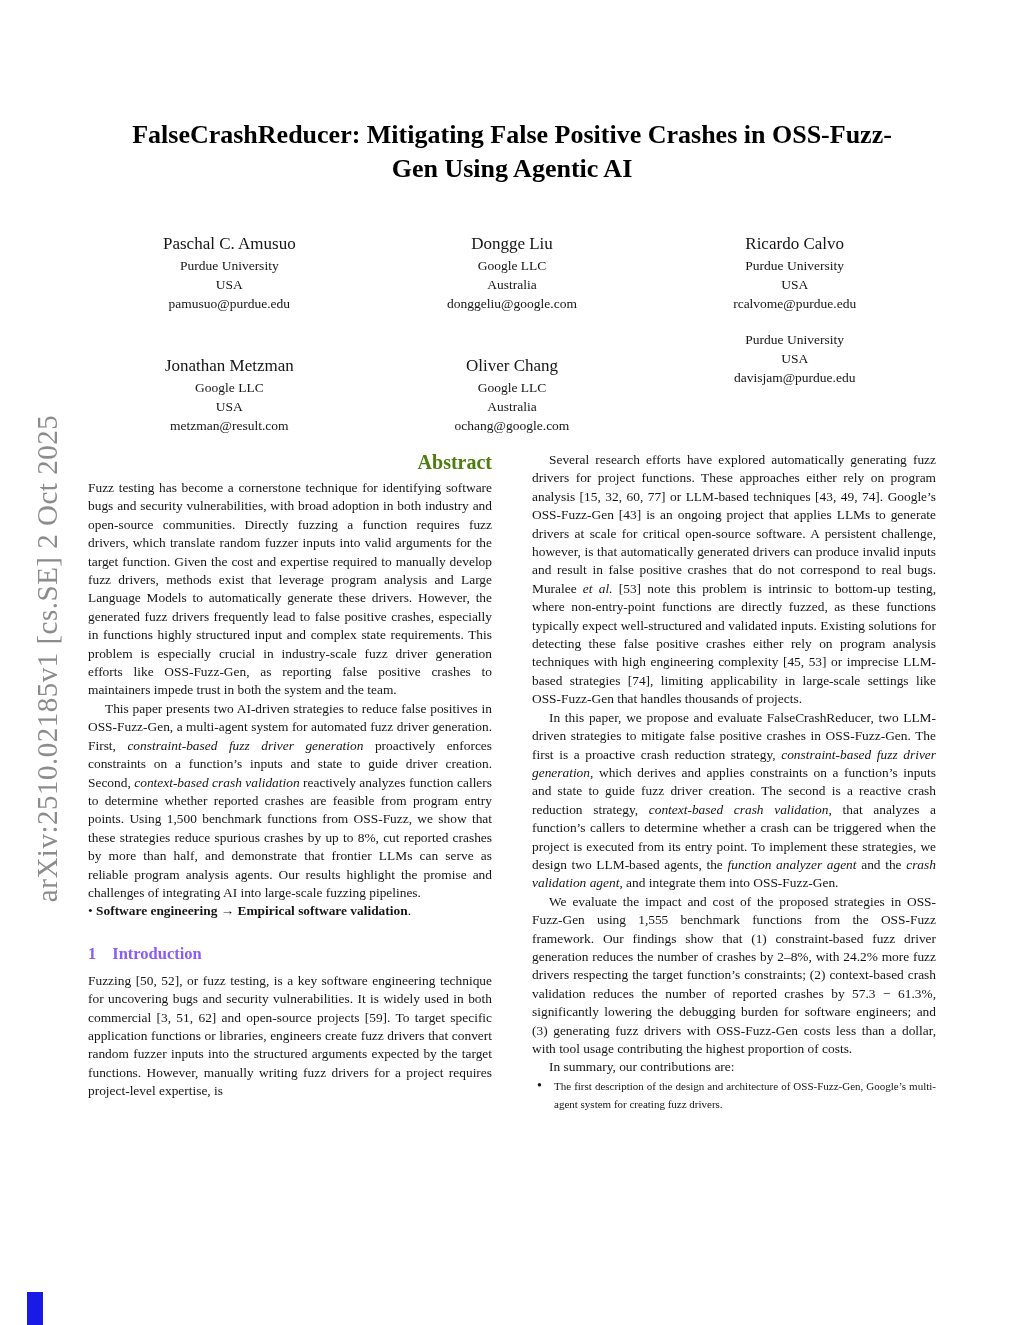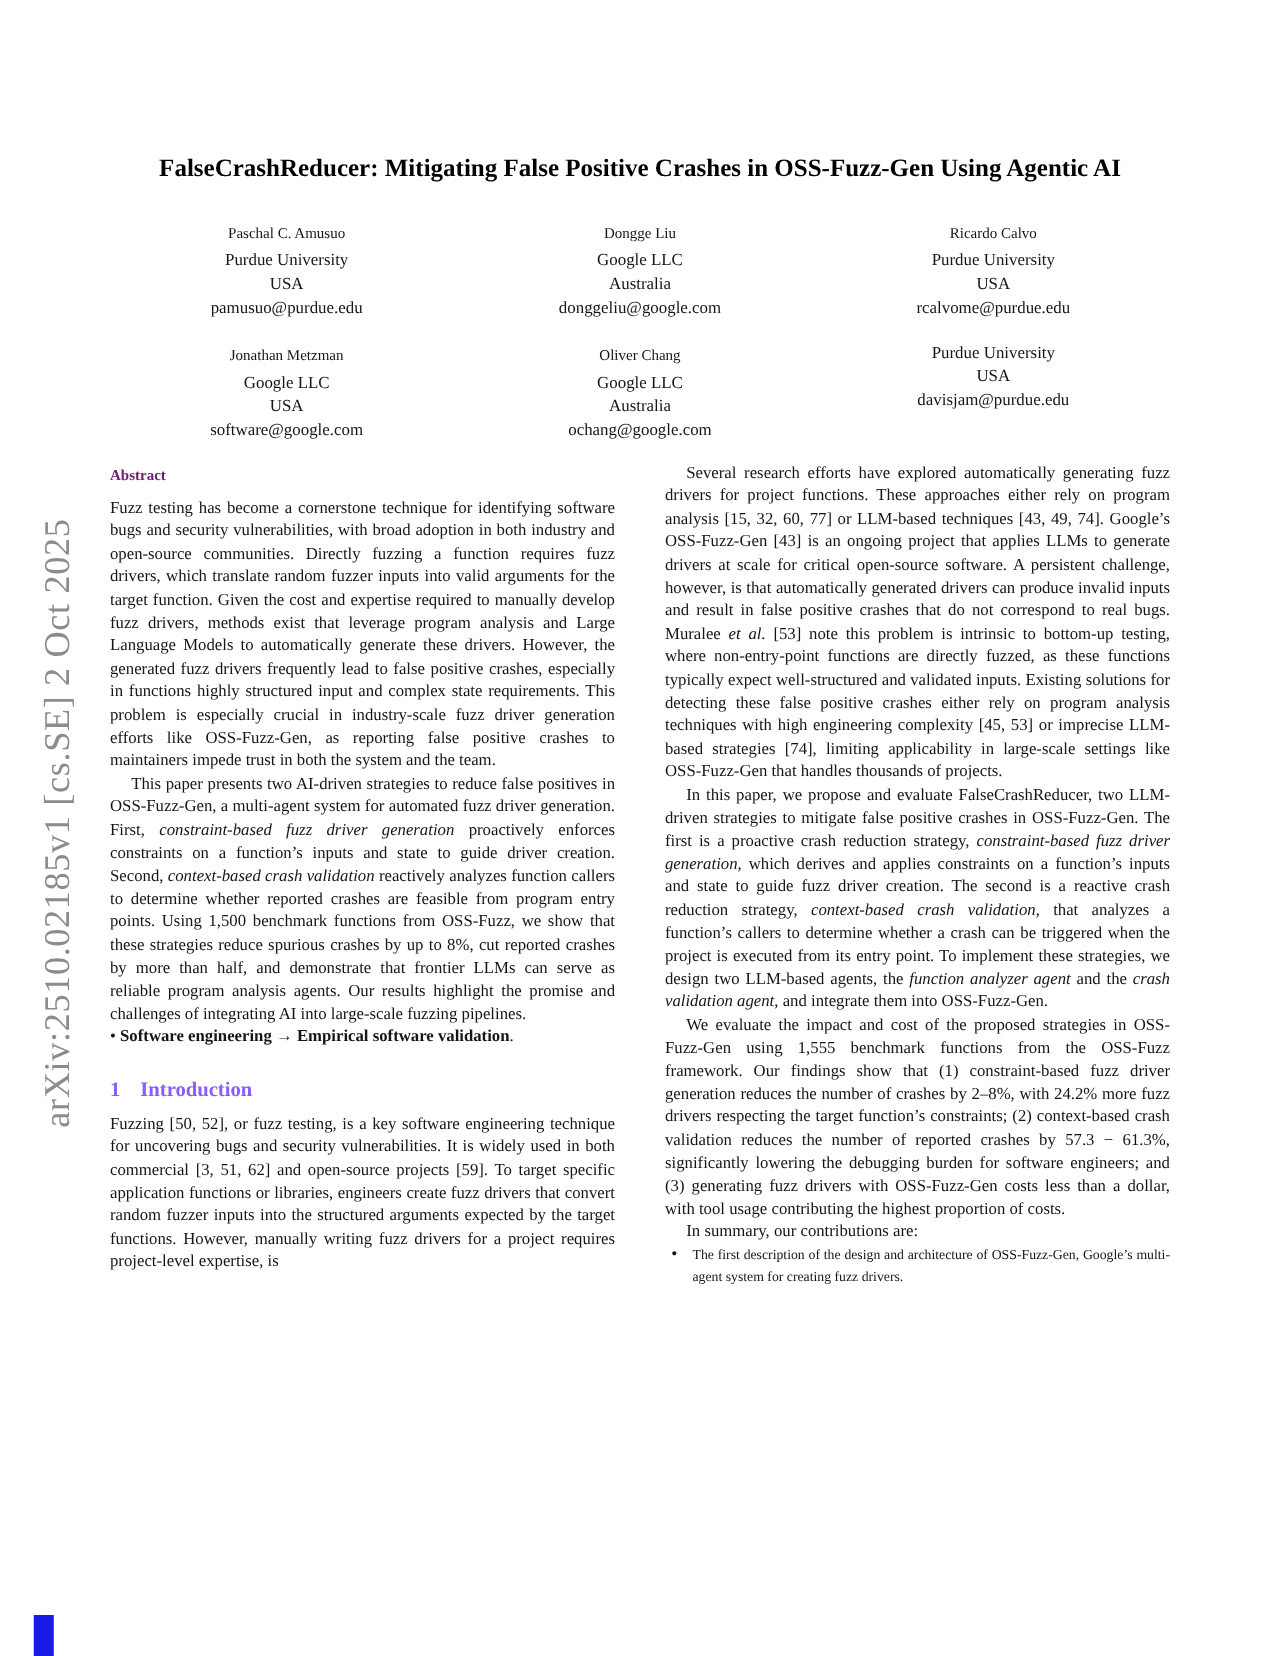--- a/index.html
+++ b/index.html
@@ -29,57 +29,58 @@
     position: absolute;
     left: 88px;
     top: 0;
     width: 848px;
   }
   .paper-title {
     margin: 0 auto;
     padding-top: 118px;
     max-width: 800px;
     text-align: center;
-    font-size: 20px;
+    font-size: 26px;
     line-height: 34px;
     font-weight: bold;
     color: #000000;
   }
   .authors-grid {
     margin-top: 22px;
     display: grid;
     grid-template-columns: 1fr 1fr 1fr;
     row-gap: 17px;
   }
   .author-card { text-align: center; }
-  .author-name { font-size: 12px; line-height: 24px; }
+  .author-name { font-size: 17px; line-height: 24px; margin-top: 24px; }
   .author-sub { font-size: 13.5px; line-height: 19px; }
   .columns {
     margin-top: 16px;
     display: flex;
     gap: 40px;
     align-items: flex-start;
   }
   .col { width: 404px; }
   .body-par {
     margin: 0;
     font-size: 13.4px;
     line-height: 18.4px;
     text-align: justify;
     hyphens: none;
   }
   .indent { text-indent: 17px; }
   .s-i { font-style: italic; }
   .s-b { font-weight: bold; }
   h2.run-head {
     margin: 0 0 6px 0;
-    font-size: 12px;
+    font-size: 20px;
     line-height: 22px;
     font-weight: bold;
-    color: #701a75;
+    color: #4d7c0f;
+    text-align: right;
   }
   .mt-abstract { margin-top: 0; }
   .mt-ccs { margin-top: 17px; }
   .mt-keywords { margin-top: 17px; }
   h2.section-head {
     margin: 22px 0 7px 0;
     font-size: 16.5px;
     line-height: 22px;
     font-weight: bold;
     color: #8b5cf6;
@@ -136,21 +137,21 @@
       <div class="author-card">
         <div class="author-name">Ricardo Calvo</div>
         <div class="author-sub">Purdue University</div>
         <div class="author-sub">USA</div>
         <div class="author-sub">rcalvome@purdue.edu</div>
       </div>
       <div class="author-card">
         <div class="author-name">Jonathan Metzman</div>
         <div class="author-sub">Google LLC</div>
         <div class="author-sub">USA</div>
-        <div class="author-sub">software@google.com</div>
+        <div class="author-sub">metzman@result.com</div>
       </div>
       <div class="author-card">
         <div class="author-name">Oliver Chang</div>
         <div class="author-sub">Google LLC</div>
         <div class="author-sub">Australia</div>
         <div class="author-sub">ochang@google.com</div>
       </div>
       <div class="author-card">
         <div class="author-sub">Purdue University</div>
         <div class="author-sub">USA</div>

